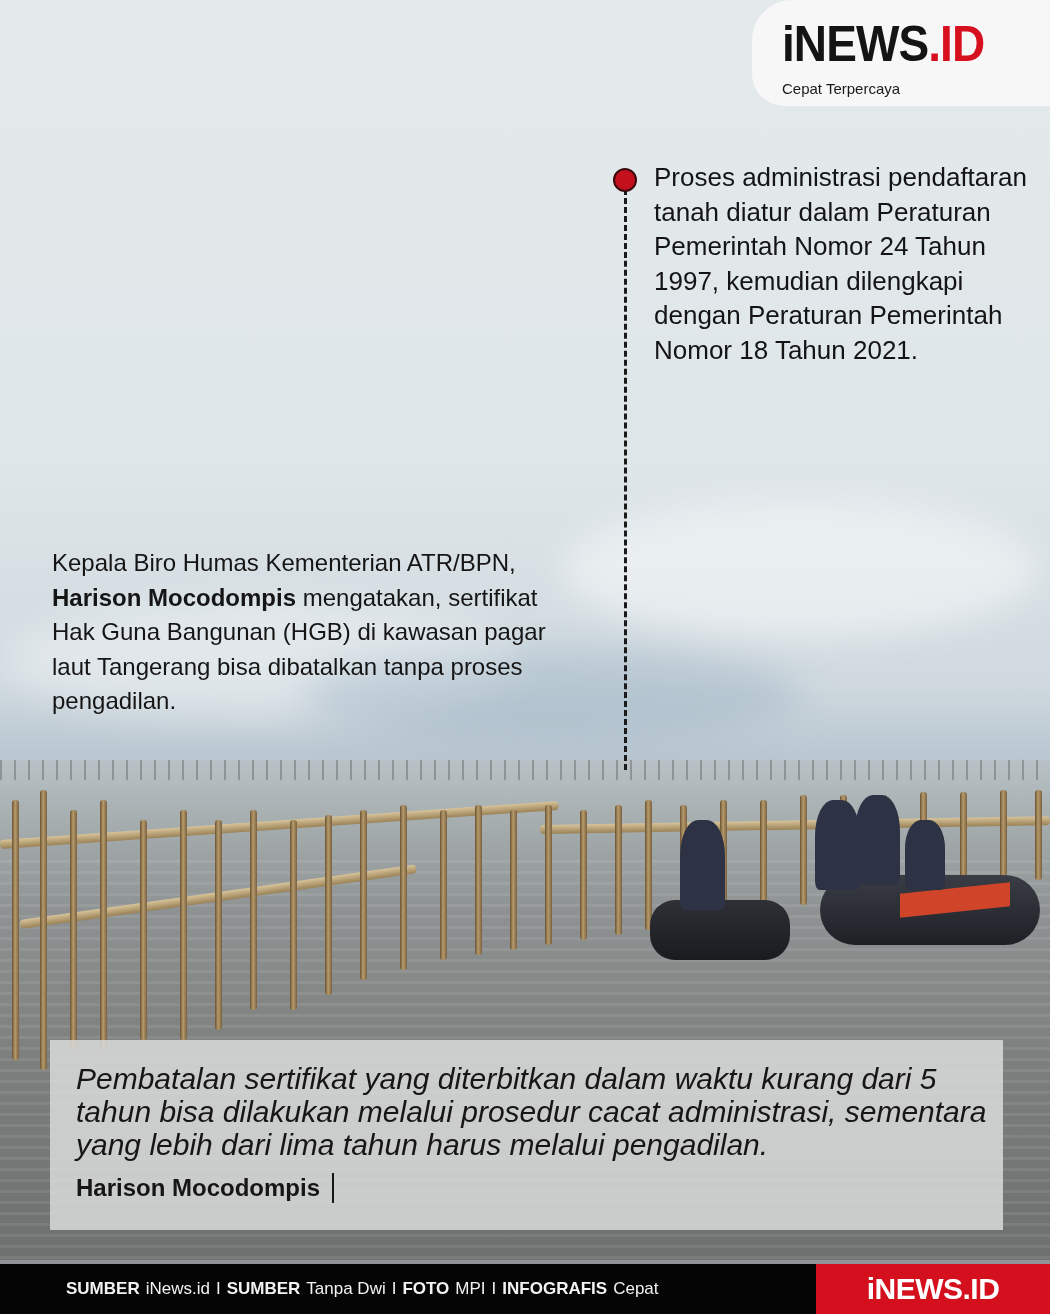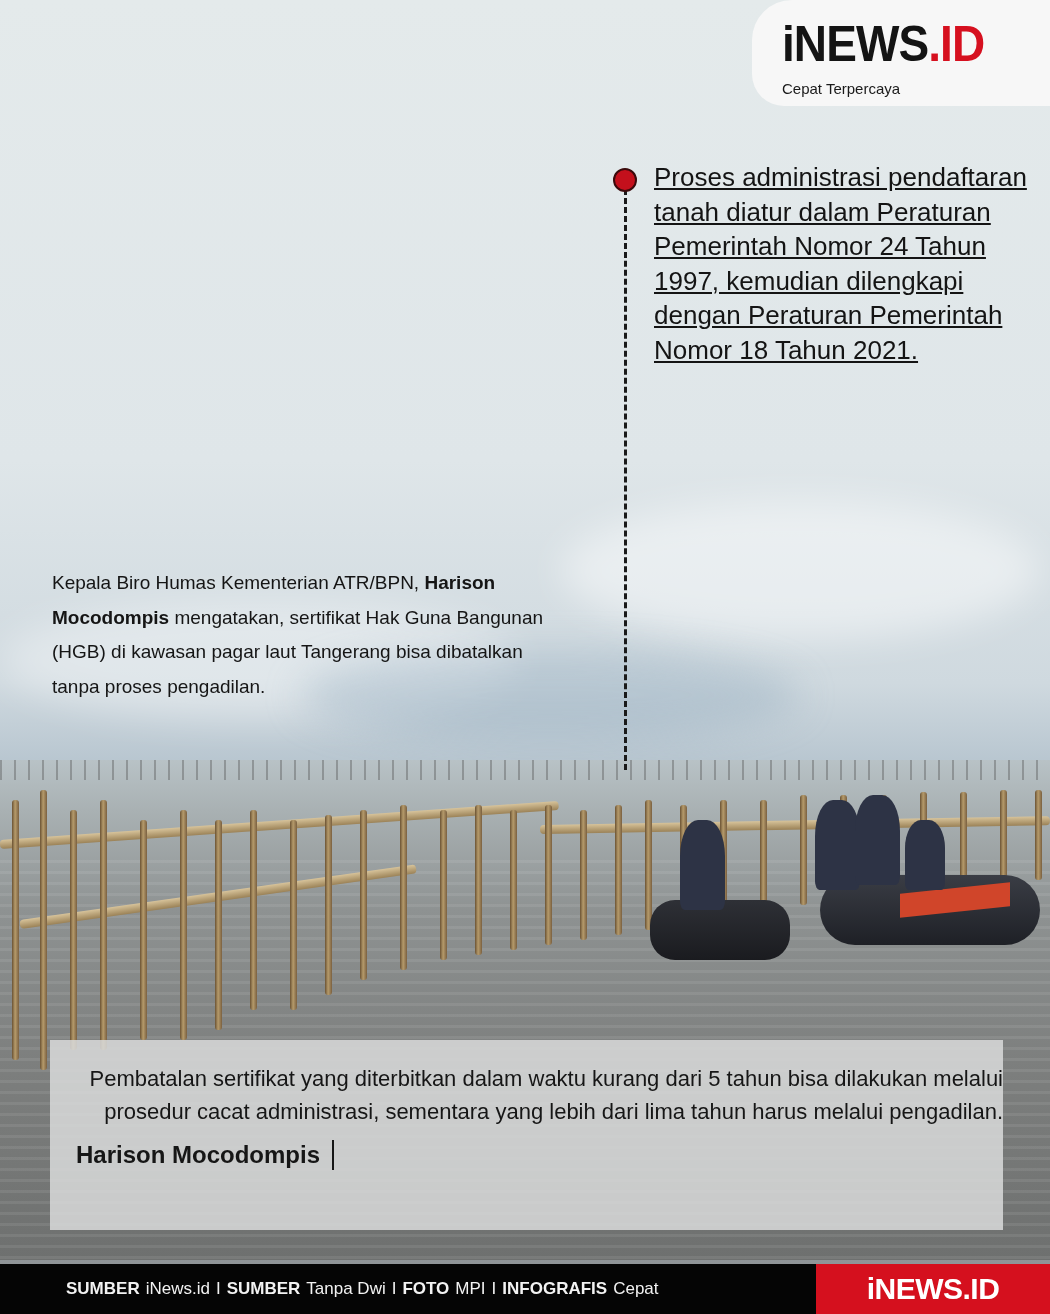--- a/index.html
+++ b/index.html
@@ -46,35 +46,35 @@
     border-bottom-left-radius: 32px; border-top-left-radius: 40px; padding: 18px 0 0 30px; }
   .logo { font-family: "Liberation Sans", sans-serif; font-weight: 700; font-size: 50px; line-height: 52px; letter-spacing: -1px;
     transform: scaleX(0.92); transform-origin: left; }
   .logo .i { color: #141414; position: relative; }
   .logo .dot-red { color: #d6101f; }
   .logo .black { color: #141414; }
   .logo .id { color: #d6101f; }
   .logo-tagline { font-size: 15px; color: #1a1a1a; margin-top: 10px; }
 
   
-  .intro { position: absolute; left: 52px; top: 566px; width: 500px; font-size: 19px; line-height: 34.5px; color: #151515; }
+  .intro { position: absolute; left: 52px; top: 546px; width: 500px; font-size: 24px; line-height: 34.5px; color: #151515; }
   .intro b { font-weight: 700; }
 
   
-  .timeline { position: absolute; left: 612px; top: 160px; width: 420px; text-decoration: underline; }
+  .timeline { position: absolute; left: 612px; top: 160px; width: 420px; }
   .tl-line { position: absolute; left: 12px; top: 20px; width: 0; height: 590px; border-left: 3px dashed #1a1a1a; }
   .tl-item { position: relative; padding-left: 42px; font-size: 26px; line-height: 34.5px; color: #141414; }
   .tl-dot { position: absolute; left: 1px; top: 8px; width: 24px; height: 24px; border-radius: 50%;
     background: #c4101c; border: 2px solid #3b0a0c; }
   .tl-item + .tl-item { margin-top: 36px; }
 
   
   .quote-box { position: absolute; left: 50px; top: 1040px; width: 953px; height: 190px;
     background: rgba(216,218,218,0.86); padding: 22px 0 0 26px; }
-  .quote-text { font-size: 22px; line-height: 33px; color: #161616; text-align: right; }
+  .quote-text { font-style: italic; font-size: 30px; line-height: 33px; color: #161616; }
   .quote-attr { margin-top: 12px; font-size: 24px; line-height: 30px; display: flex; align-items: center; color: #161616; }
   .quote-attr .name { font-weight: 700; }
   .quote-attr .sep { display: inline-block; width: 2px; height: 30px; background: #161616; margin: 0 12px; }
 
   
   .footer { position: absolute; left: 0; top: 1264px; width: 1050px; height: 50px; background: #050505; }
   .credits { position: absolute; left: 66px; top: 0; height: 50px; display: flex; align-items: center;
     color: #f2f2f2; font-size: 17px; white-space: nowrap; }
   .credits b { font-weight: 700; margin-right: 6px; }
   .credits .pipe { margin: 0 6px; }

